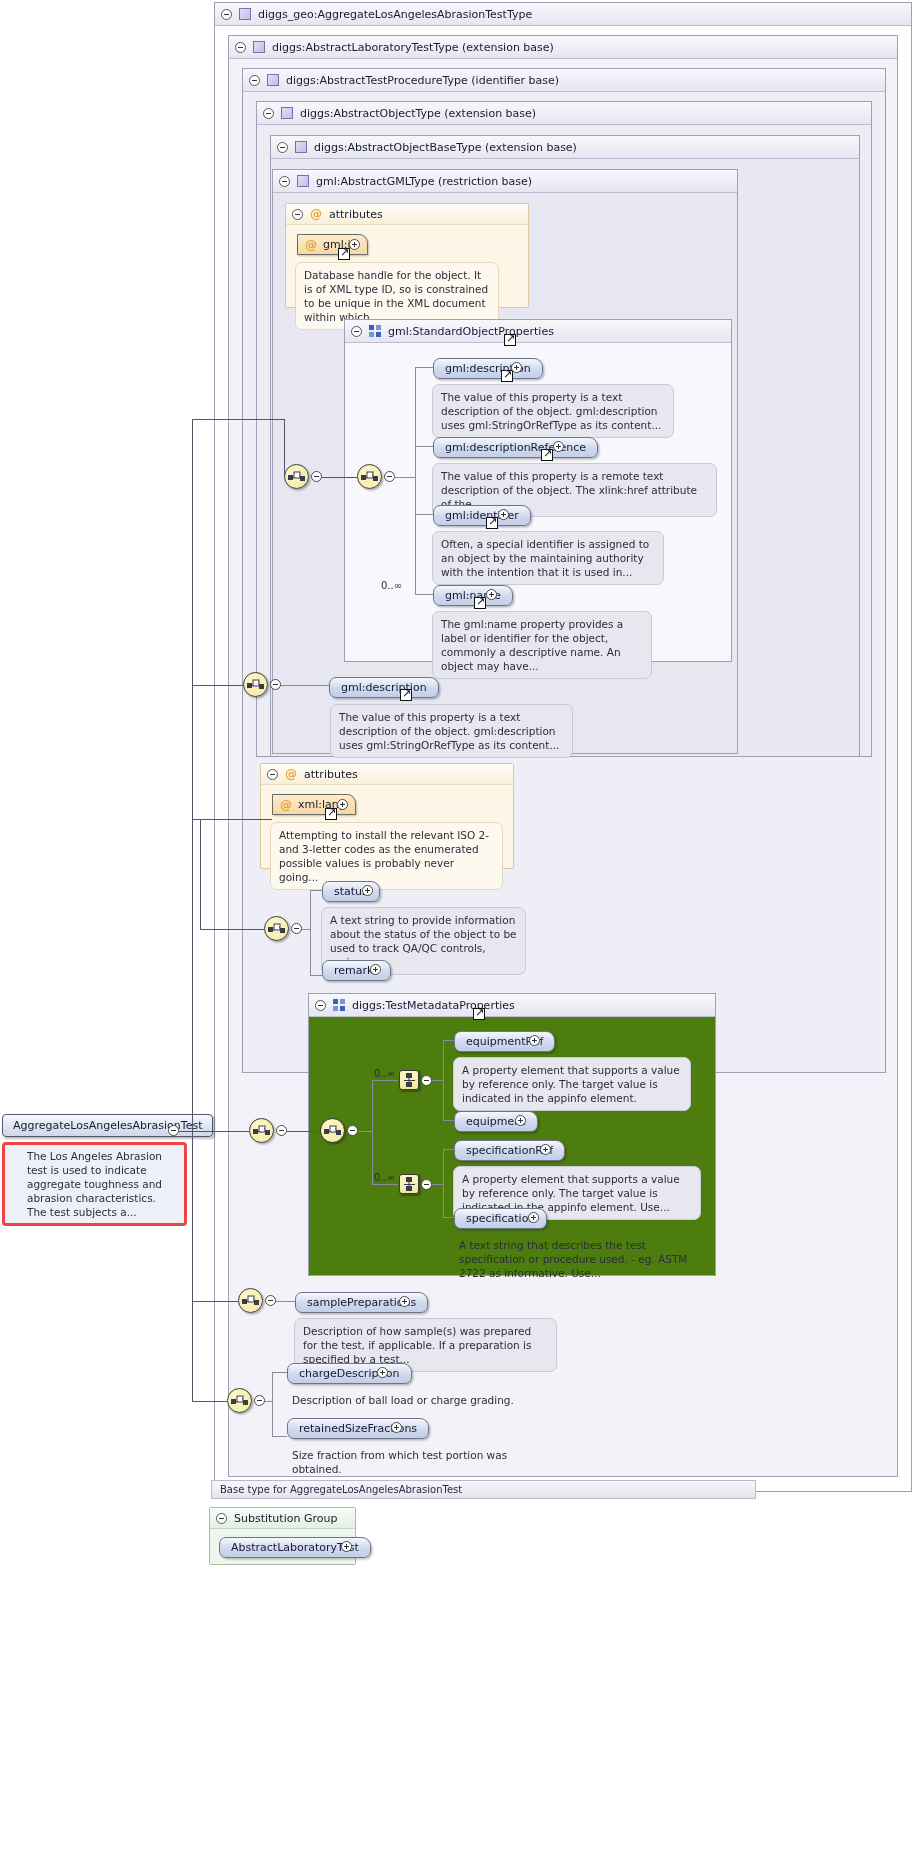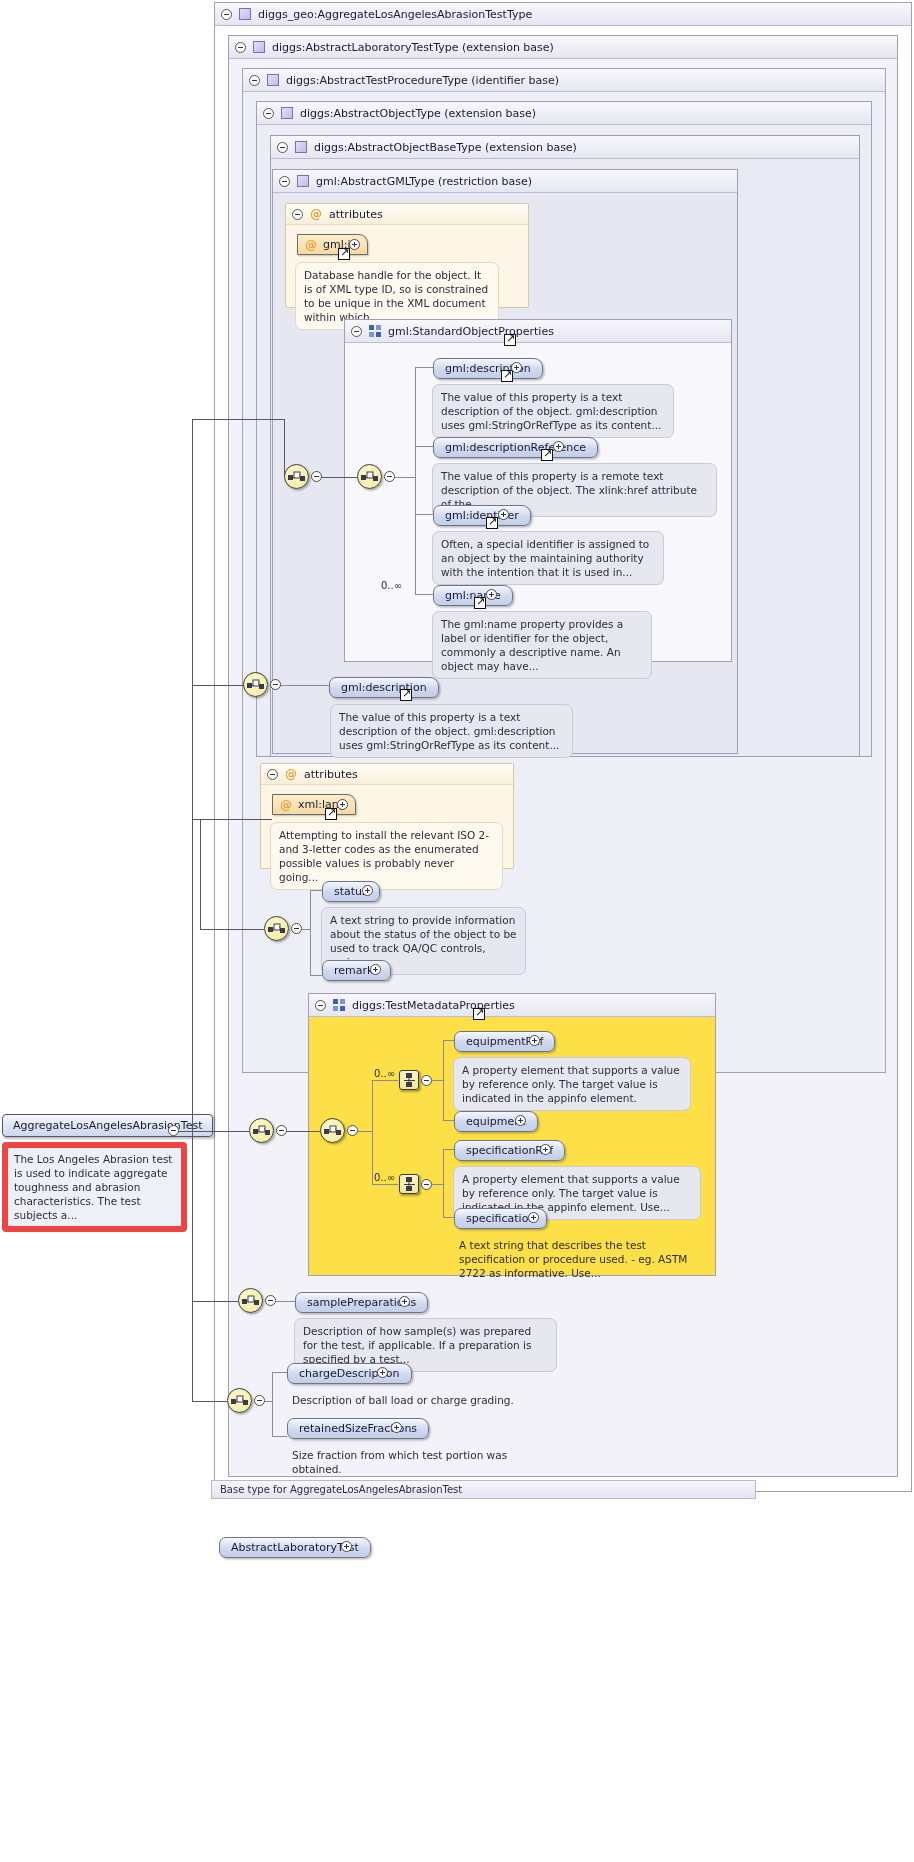--- a/index.html
+++ b/index.html
@@ -168,21 +168,21 @@
     position:absolute;
     padding:4px 10px;
     background:linear-gradient(to bottom,#f7f9fd 0%,#dde4f2 55%,#ced8ea 100%);
     border:1.3px solid #55556a;
     border-radius:4px;
     font-size:11px;white-space:nowrap;
     box-shadow:1.5px 1.5px 2px rgba(0,0,0,.25);
   }
   .rootnote{
     position:absolute;font-size:10.5px;line-height:14px;color:#2c2c3d;
-    border:6px solid #ef4444;background:#eef0f7;border-radius:4px;padding:4px 6px;
+    border:3px solid #ef4444;background:#eef0f7;border-radius:4px;padding:4px 22px;
   }
 
   
   .basebar{
     position:absolute;
     border:1px solid #b9b9cc;
     background:linear-gradient(to bottom,#f6f6fb,#e4e4ef);
     font-size:10px;color:#2c2c3d;
     padding:3px 8px;
   }
@@ -400,21 +400,21 @@
   </div>
   <div class="pm plus" style="left:362px;top:885px;"></div>
   <div class="note" style="left:321px;top:907px;width:205px;">
     <span>A text string to provide information about the status of the object to be used to track QA/QC controls, review or...</span>
   </div>
   <div class="elem" style="left:322px;top:960px;">
     <span>remarks</span>
   </div>
   <div class="pm plus" style="left:370px;top:964px;"></div>
 
-  <div class="frame" style="left:308px;top:993px;width:408px;height:283px;background:#fde047;">
+  <div class="frame" style="left:308px;top:993px;width:408px;height:283px;background:#4d7c0f;">
     <div class="frame-hd">
       <span class="tog"></span>
       <span class="grpicon">
           <i></i>
           <i></i>
           <i></i>
           <i></i>
         </span>
       <span class="lbl">diggs:TestMetadataProperties</span>
     </div>
@@ -565,18 +565,24 @@
   <div class="ln v dark" style="left:200px;top:819px;height:110px;"></div>
   <div class="ln h dark" style="left:200px;top:929px;width:64px;"></div>
   <div class="ln h dark" style="left:192px;top:1301px;width:46px;"></div>
   <div class="ln h dark" style="left:192px;top:1401px;width:35px;"></div>
   <div class="ln v dark" style="left:192px;top:1131px;height:270px;"></div>
 
   <div class="basebar" style="left:211px;top:1480px;width:545px;">
     <span>Base type for AggregateLosAngelesAbrasionTest</span>
   </div>
 
+  <div class="subg" style="left:209px;top:1507px;width:147px;height:58px;">
+    <div class="subg-hd">
+      <span class="tog"></span>
+      <span class="lbl">Substitution Group</span>
+    </div>
+  </div>
   <div class="elem" style="left:219px;top:1537px;">
     <span>AbstractLaboratoryTest</span>
   </div>
   <div class="pm plus" style="left:341px;top:1541px;"></div>
 
 </div>
 
 </body></html>

